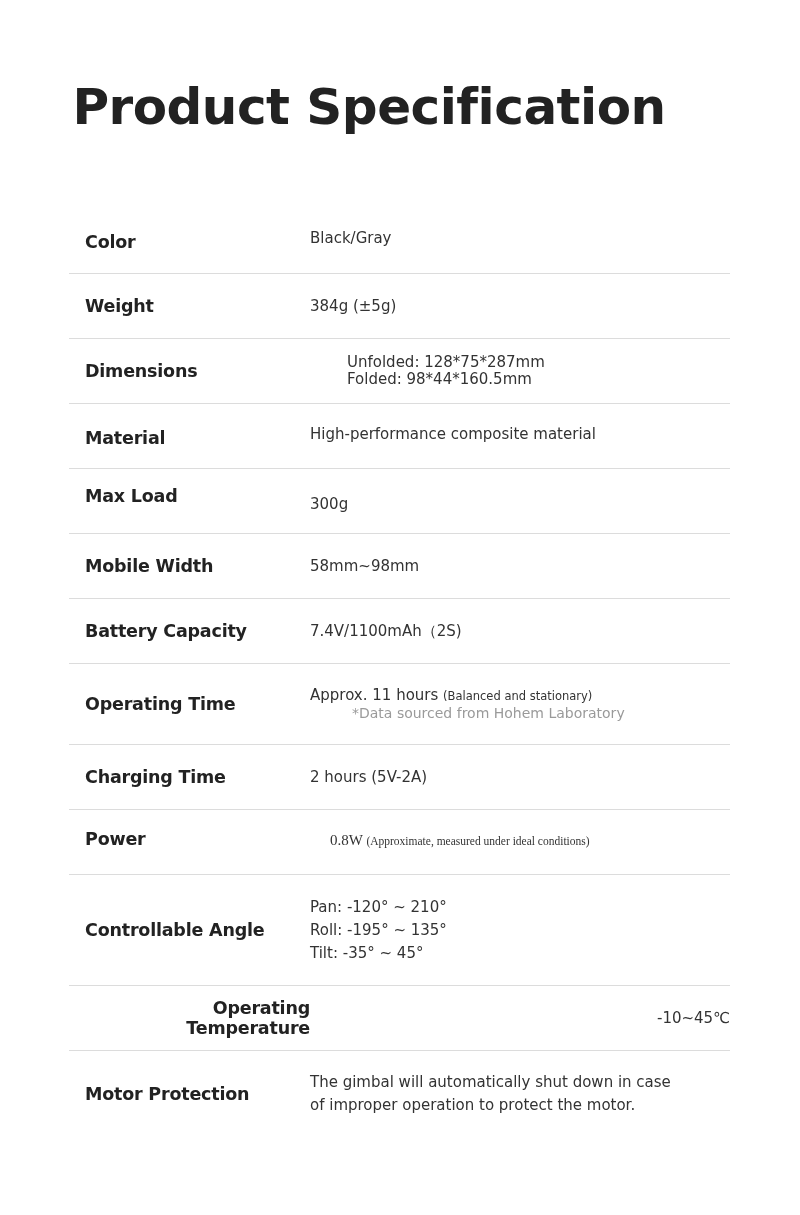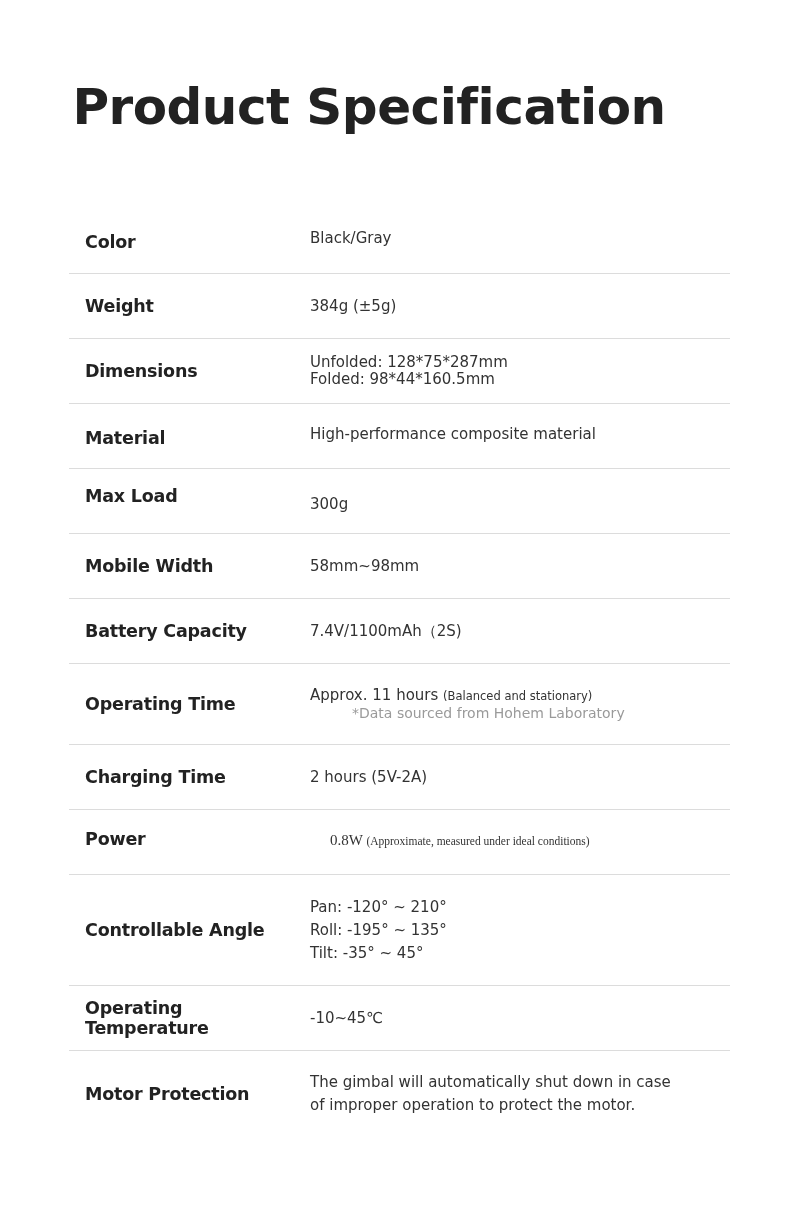--- a/index.html
+++ b/index.html
@@ -89,21 +89,21 @@
   <div class="row" style="height:64px;">
     <div class="label">Color</div>
     <div class="value" style="margin-top:-6px;">Black/Gray</div>
   </div>
 
   <div class="row" style="height:65px;">
     <div class="label">Weight</div>
     <div class="value">384g (±5g)</div>
   </div>
 
-  <div class="row" style="height:65px;">
+  <div class="row" style="height:65px;gap:37px;">
     <div class="label">Dimensions</div>
     <div class="value">
       <span class="line">Unfolded: 128*75*287mm</span>
       <span class="line">Folded: 98*44*160.5mm</span>
     </div>
   </div>
 
   <div class="row" style="height:65px;">
     <div class="label" style="margin-top:4px;">Material</div>
     <div class="value" style="margin-top:-4px;">High-performance composite material</div>
@@ -148,21 +148,21 @@
 
   <div class="row" style="height:111px;">
     <div class="label">Controllable Angle</div>
     <div class="value angles">
       <span class="line">Pan: -120° ~ 210°</span>
       <span class="line">Roll: -195° ~ 135°</span>
       <span class="line">Tilt: -35° ~ 45°</span>
     </div>
   </div>
 
-  <div class="row" style="height:65px;">
+  <div class="row" style="height:65px;text-align:right;">
     <div class="label">Operating Temperature</div>
     <div class="value">-10~45℃</div>
   </div>
 
   <div class="row last" style="height:85px;">
     <div class="label">Motor Protection</div>
     <div class="value motor">
       <span class="line">The gimbal will automatically shut down in case</span>
       <span class="line">of improper operation to protect the motor.</span>
     </div>

